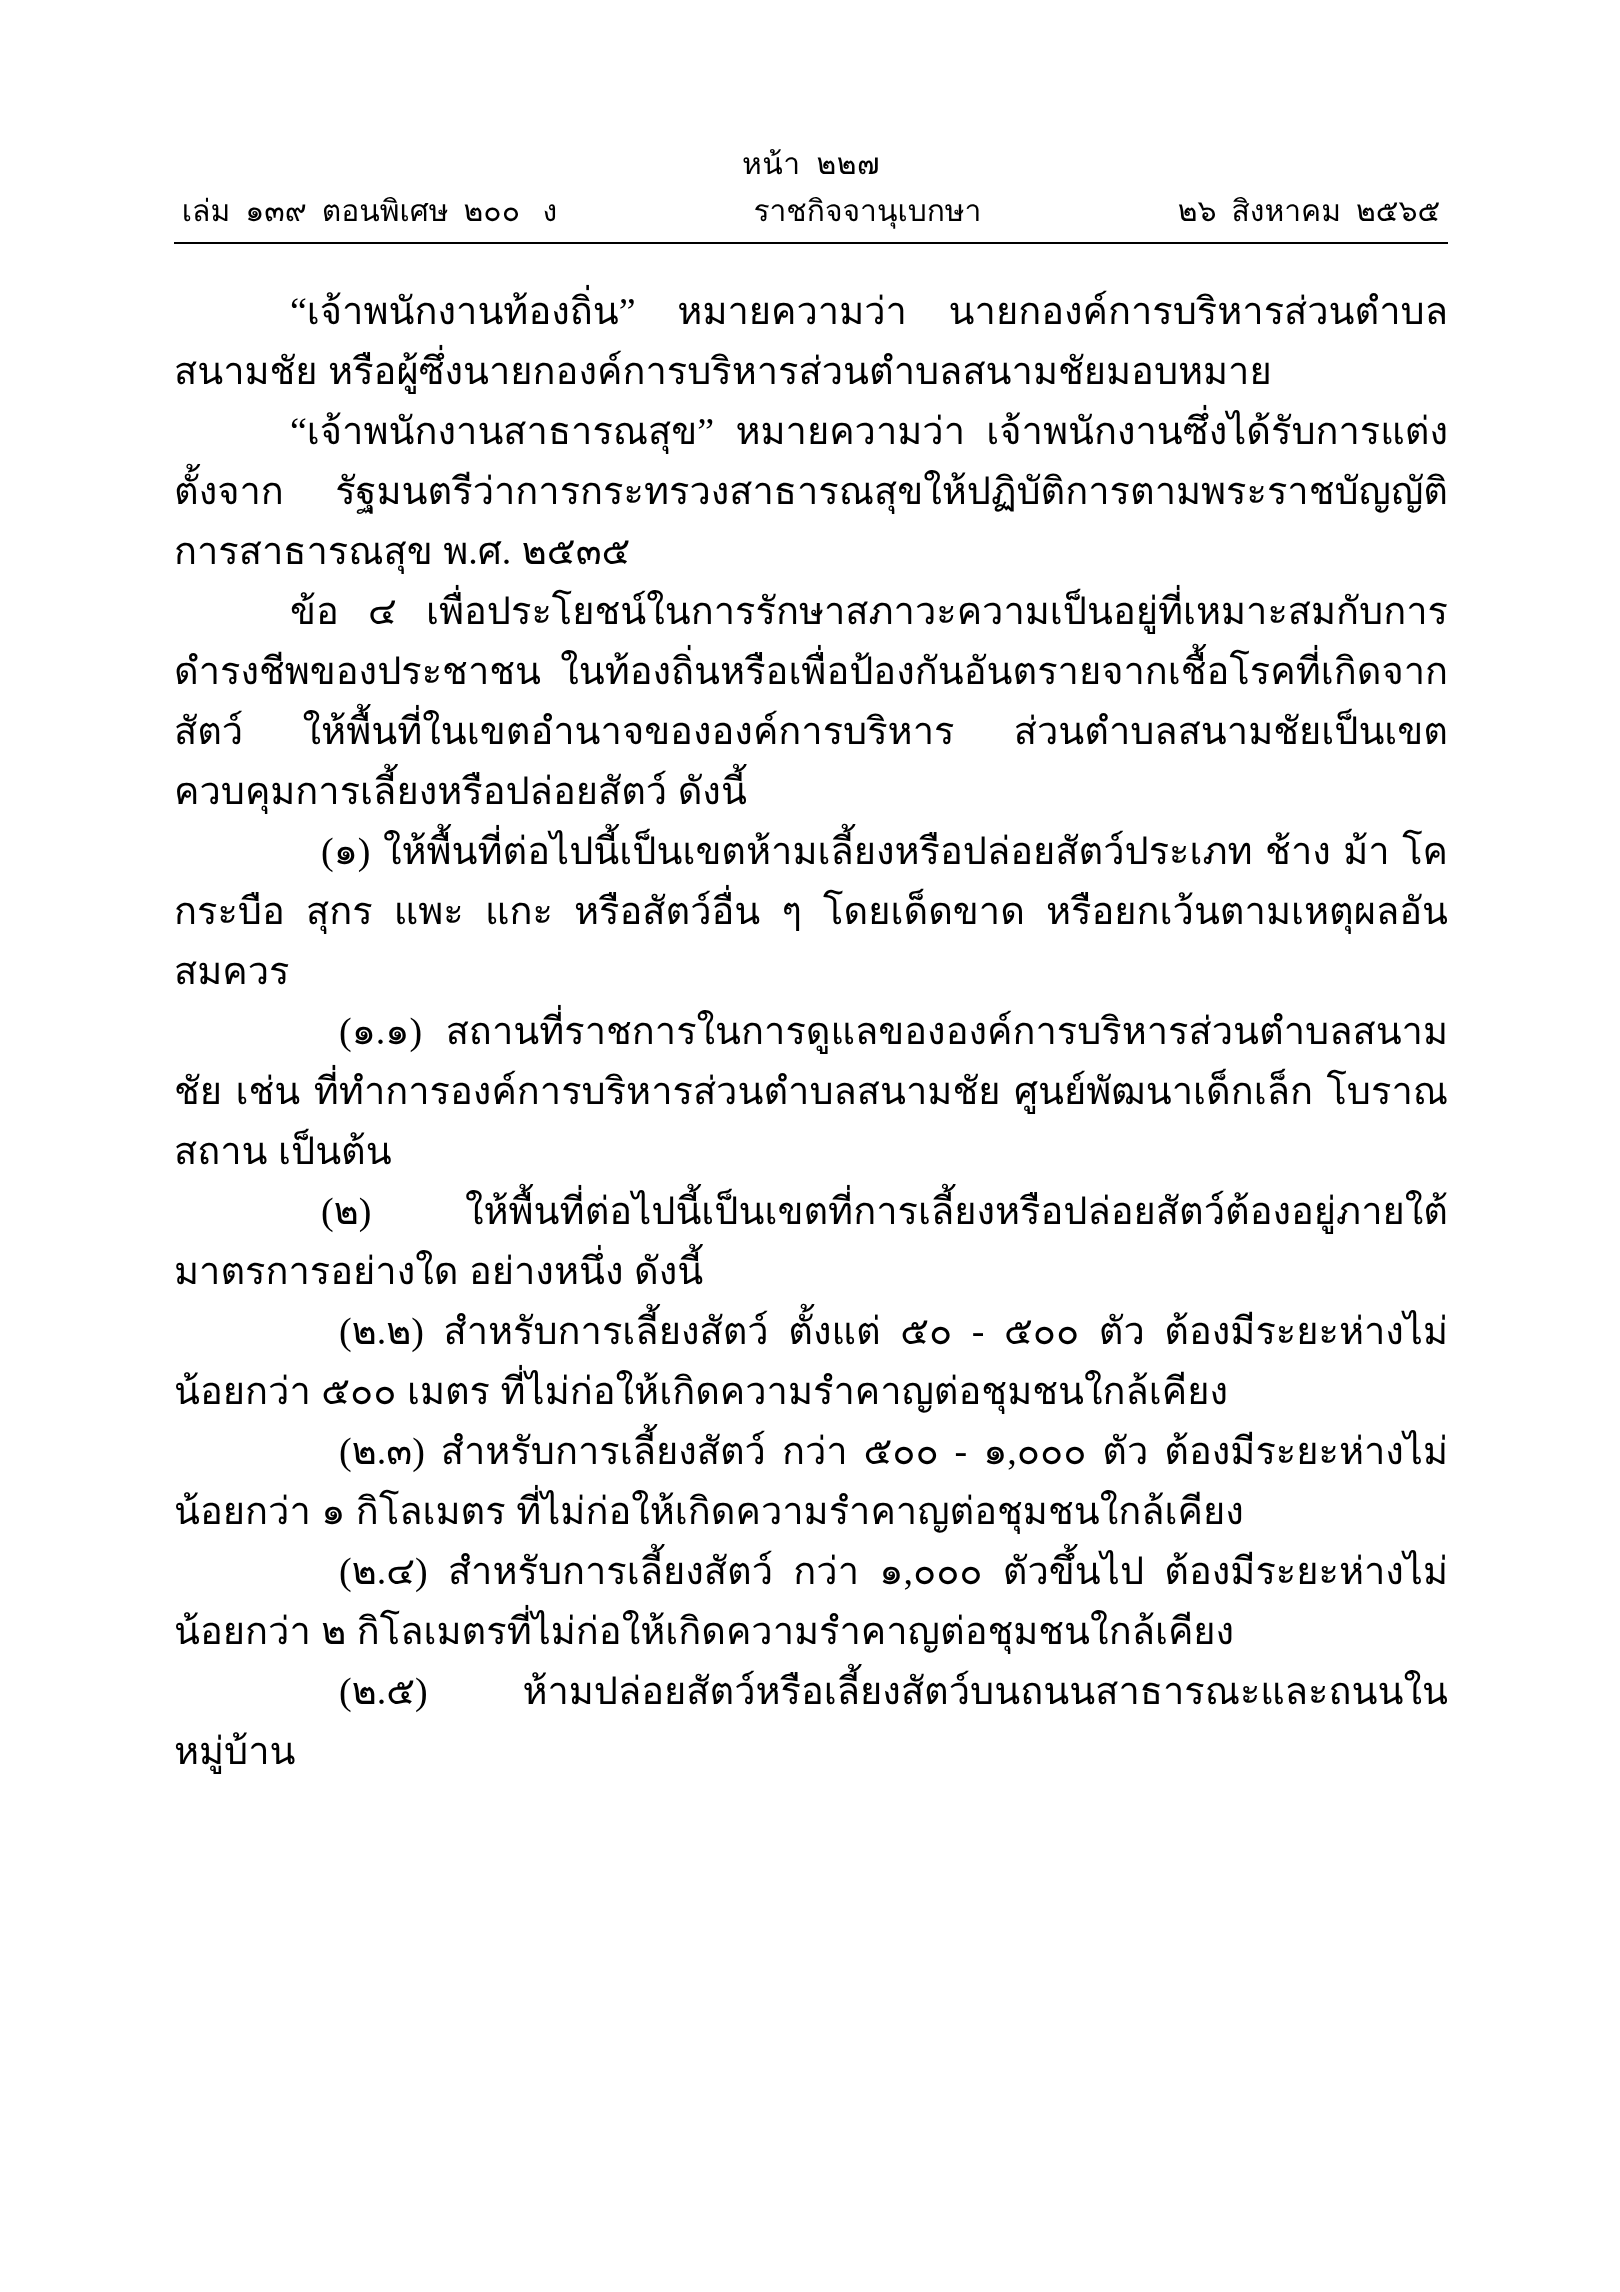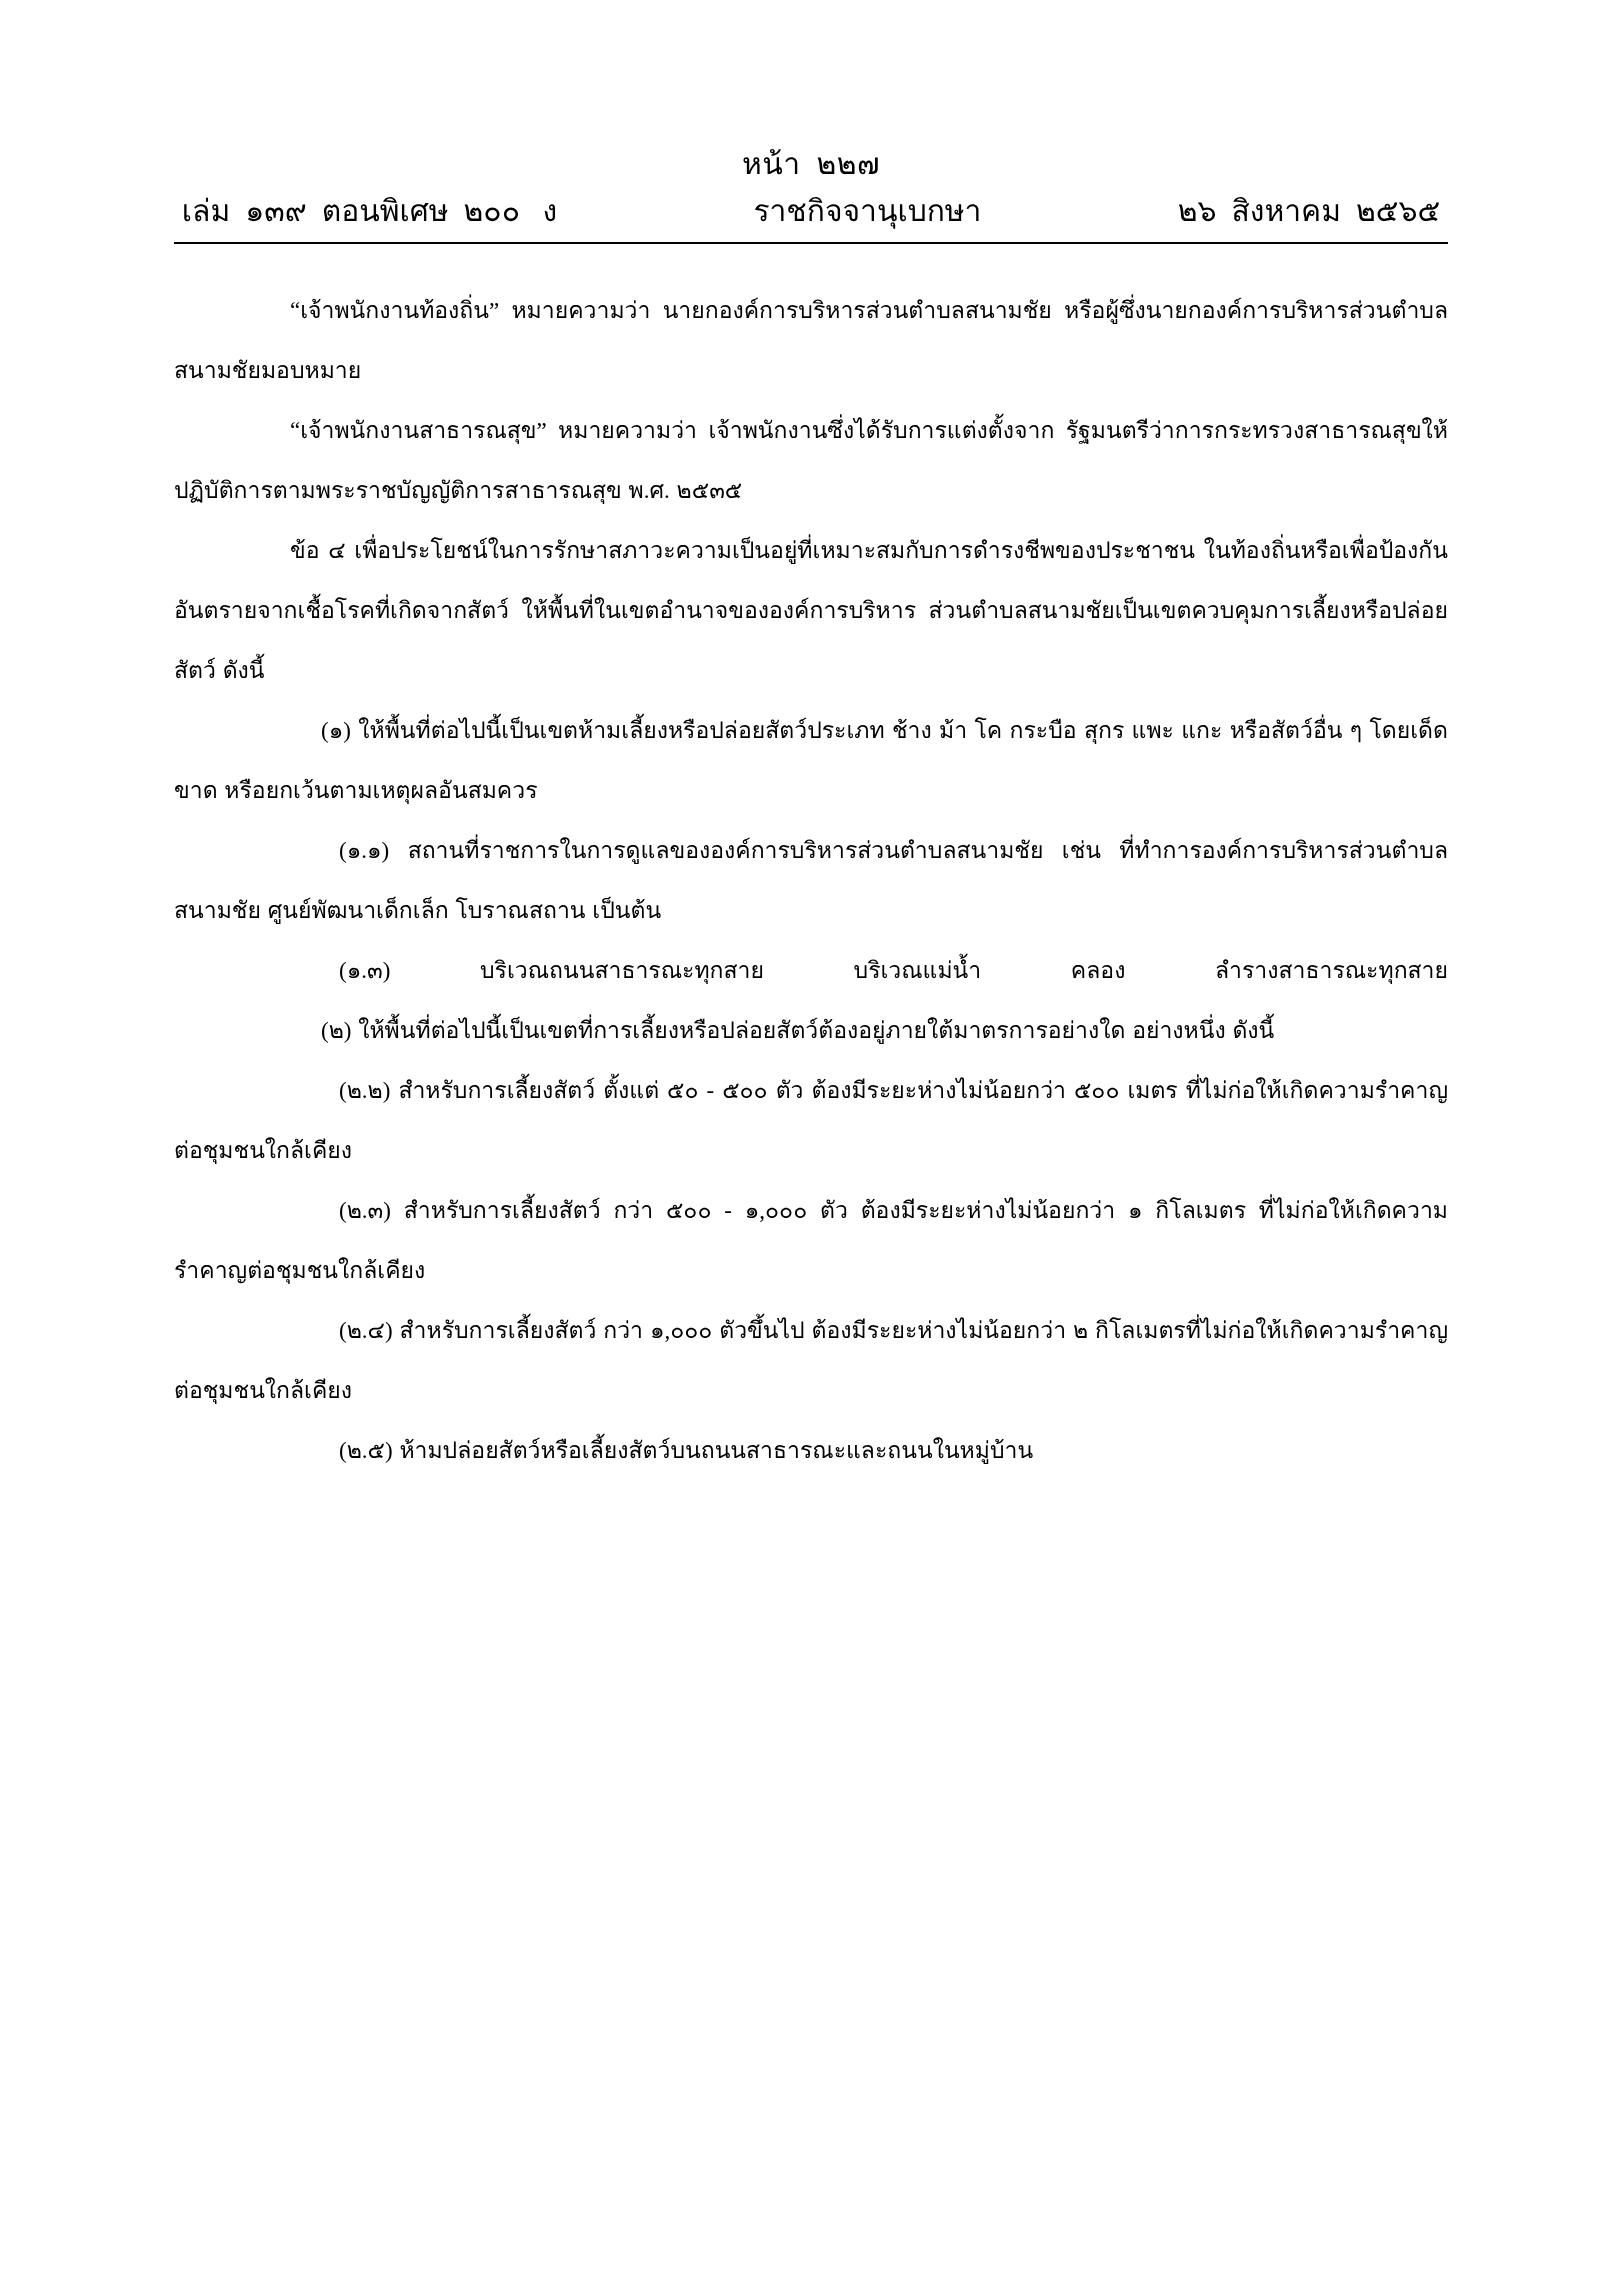--- a/index.html
+++ b/index.html
@@ -49,21 +49,21 @@
   .header .hdr-right { text-align: right; flex: 0 0 auto; }
   .rule {
     border: 0;
     border-top: 2px solid #000;
     margin: 7.8px 0 0 0;
     width: 100%;
   }
   
   .body {
     margin-top: 37px;
-    font-size: 23px;
+    font-size: 38px;
     line-height: 60px;
     text-align: justify;
     text-justify: inter-word;
   }
   .para {
     margin: 0;
     text-indent: 116px;
     text-align: justify;
     text-align-last: left;
     word-spacing: 1px;
@@ -87,21 +87,20 @@
       </div>
       <hr class="rule">
     </div>
 
     <div class="body">
       <p class="para">“เจ้าพนักงานท้องถิ่น”  หมายความว่า  นายกองค์การบริหารส่วนตำบลสนามชัย หรือผู้ซึ่งนายกองค์การบริหารส่วนตำบลสนามชัยมอบหมาย</p>
       <p class="para">“เจ้าพนักงานสาธารณสุข”  หมายความว่า  เจ้าพนักงานซึ่งได้รับการแต่งตั้งจาก รัฐมนตรีว่าการกระทรวงสาธารณสุขให้ปฏิบัติการตามพระราชบัญญัติการสาธารณสุข  พ.ศ.  ๒๕๓๕</p>
       <p class="para">ข้อ  ๔  เพื่อประโยชน์ในการรักษาสภาวะความเป็นอยู่ที่เหมาะสมกับการดำรงชีพของประชาชน ในท้องถิ่นหรือเพื่อป้องกันอันตรายจากเชื้อโรคที่เกิดจากสัตว์  ให้พื้นที่ในเขตอำนาจขององค์การบริหาร ส่วนตำบลสนามชัยเป็นเขตควบคุมการเลี้ยงหรือปล่อยสัตว์  ดังนี้</p>
       <p class="para indent-wide">(๑)  ให้พื้นที่ต่อไปนี้เป็นเขตห้ามเลี้ยงหรือปล่อยสัตว์ประเภท  ช้าง  ม้า  โค  กระบือ สุกร  แพะ  แกะ  หรือสัตว์อื่น ๆ  โดยเด็ดขาด  หรือยกเว้นตามเหตุผลอันสมควร</p>
       <p class="para indent-sub">(๑.๑)  สถานที่ราชการในการดูแลขององค์การบริหารส่วนตำบลสนามชัย  เช่น ที่ทำการองค์การบริหารส่วนตำบลสนามชัย  ศูนย์พัฒนาเด็กเล็ก  โบราณสถาน  เป็นต้น</p>
-      <p class="para indent-sub last-justify">(๑.๓)  บริเวณถนนสาธารณะทุกสาย  บริเวณแม่น้ำ  คลอง  ลำรางสาธารณะทุกสาย</p>
       <p class="para indent-wide">(๒)  ให้พื้นที่ต่อไปนี้เป็นเขตที่การเลี้ยงหรือปล่อยสัตว์ต้องอยู่ภายใต้มาตรการอย่างใด อย่างหนึ่ง  ดังนี้</p>
       <p class="para indent-sub">(๒.๒)  สำหรับการเลี้ยงสัตว์  ตั้งแต่  ๕๐ - ๕๐๐  ตัว  ต้องมีระยะห่างไม่น้อยกว่า ๕๐๐  เมตร  ที่ไม่ก่อให้เกิดความรำคาญต่อชุมชนใกล้เคียง</p>
       <p class="para indent-sub">(๒.๓)  สำหรับการเลี้ยงสัตว์  กว่า  ๕๐๐ - ๑,๐๐๐  ตัว  ต้องมีระยะห่างไม่น้อยกว่า ๑  กิโลเมตร  ที่ไม่ก่อให้เกิดความรำคาญต่อชุมชนใกล้เคียง</p>
       <p class="para indent-sub">(๒.๔)  สำหรับการเลี้ยงสัตว์  กว่า  ๑,๐๐๐  ตัวขึ้นไป  ต้องมีระยะห่างไม่น้อยกว่า ๒  กิโลเมตรที่ไม่ก่อให้เกิดความรำคาญต่อชุมชนใกล้เคียง</p>
       <p class="para indent-sub">(๒.๕)  ห้ามปล่อยสัตว์หรือเลี้ยงสัตว์บนถนนสาธารณะและถนนในหมู่บ้าน</p>
     </div>
 
   </div>
 </div>
 

